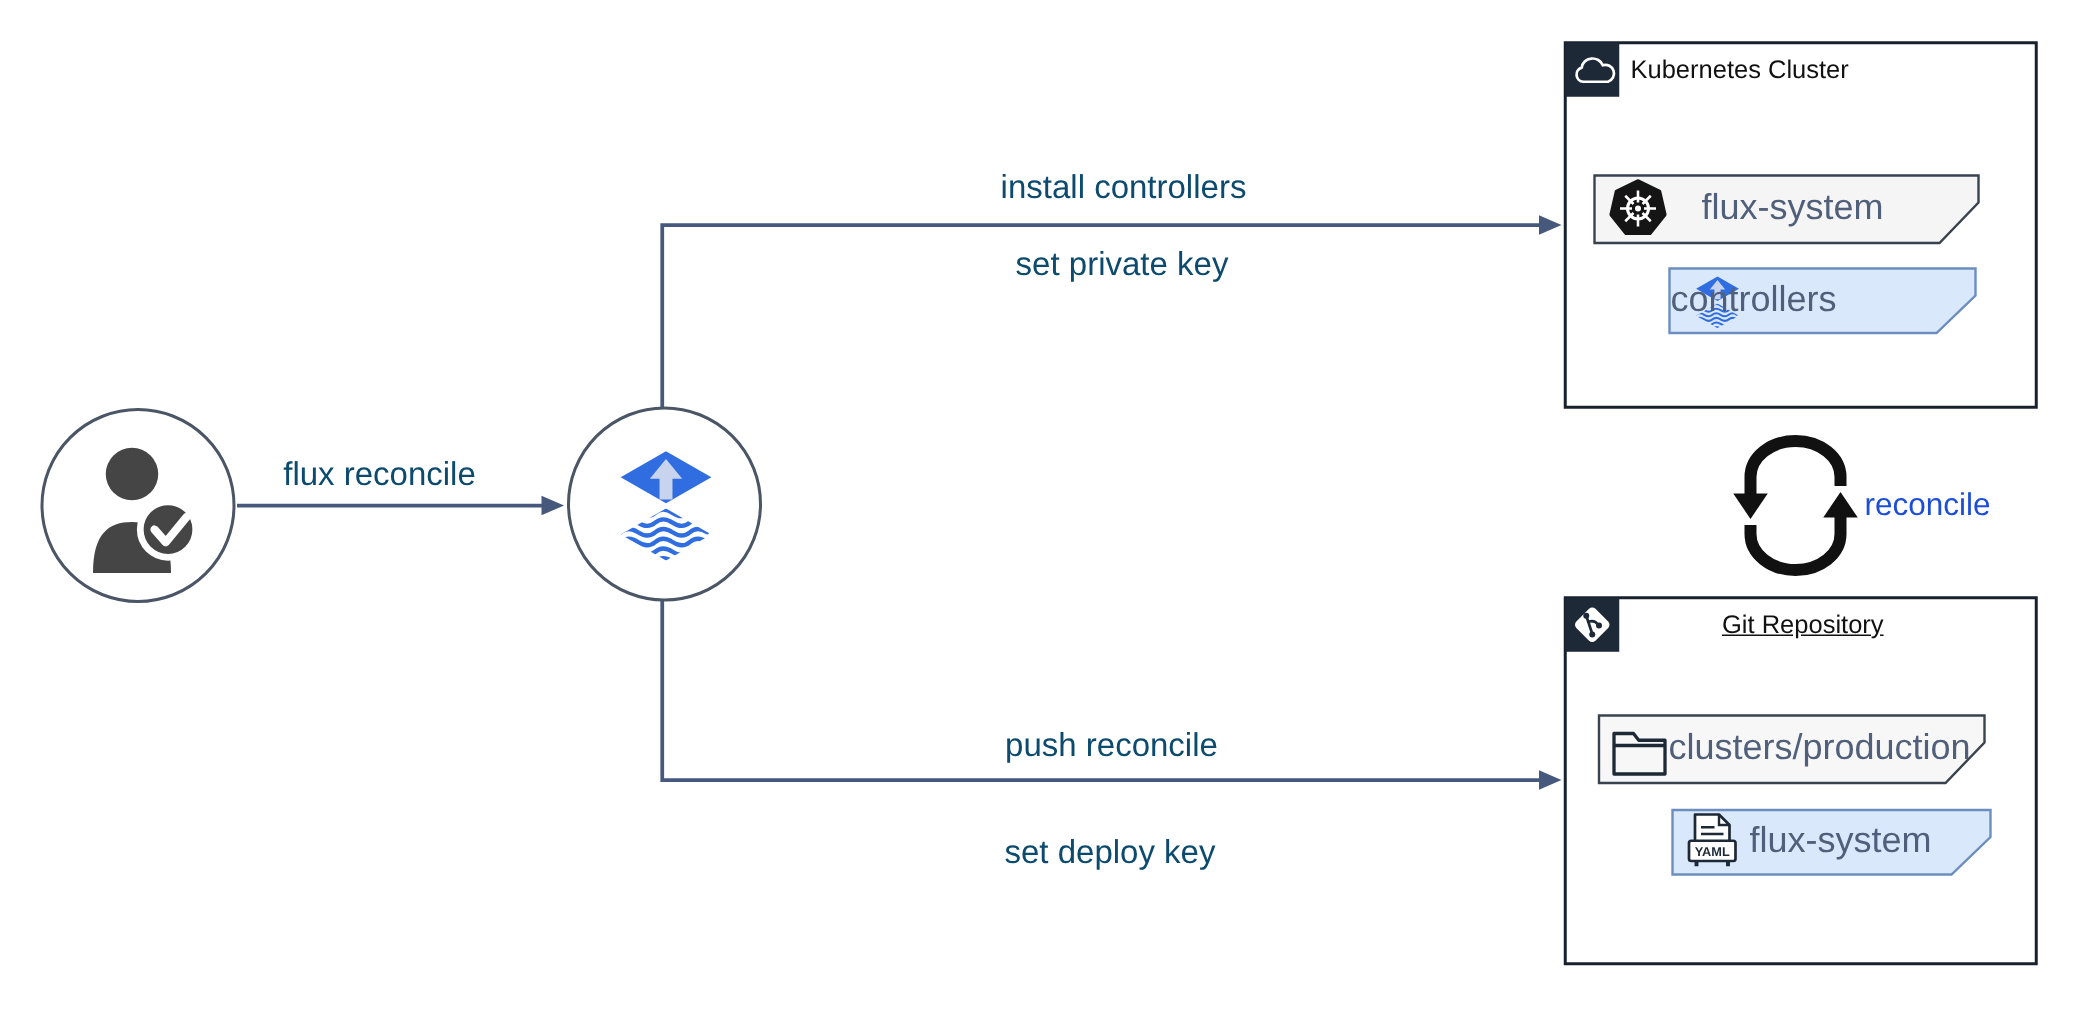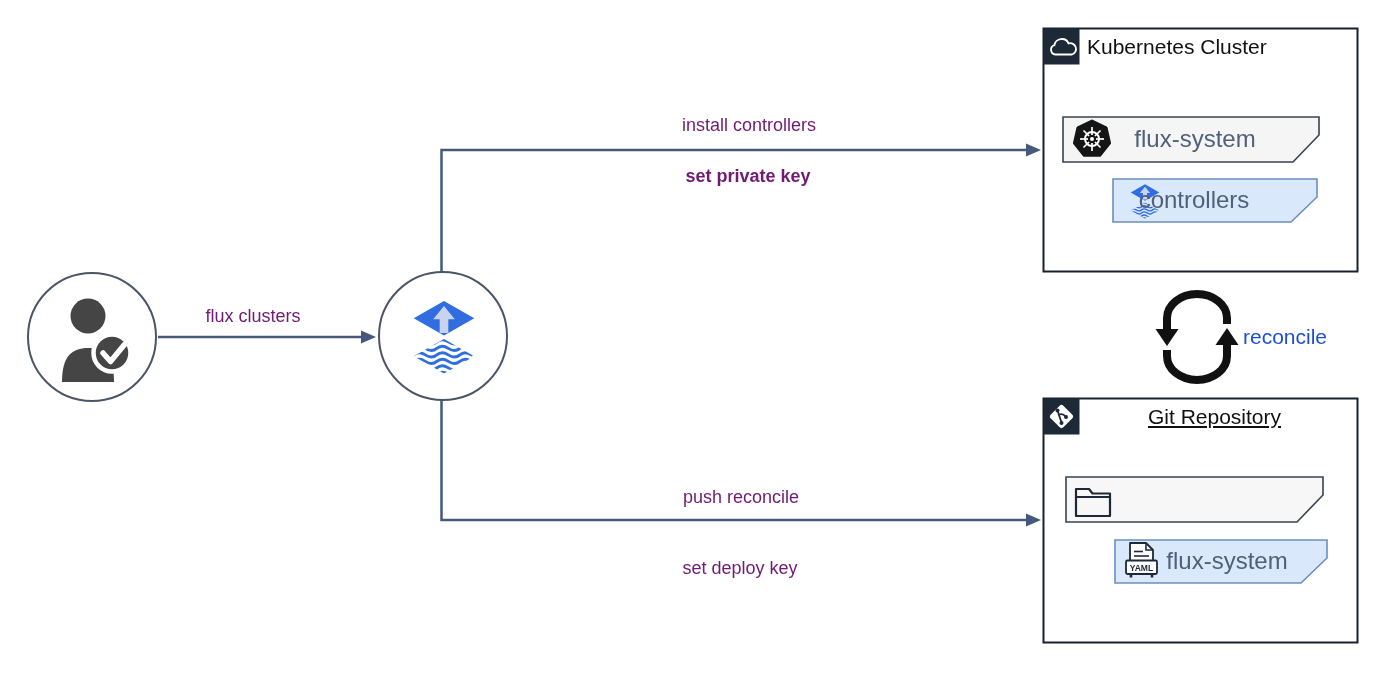--- a/index.html
+++ b/index.html
@@ -4,22 +4,22 @@
 <style>
   html,body{margin:0;padding:0;background:#ffffff;}
   .canvas{
     position:relative;width:1400px;height:673px;background:#ffffff;
     font-family:"Liberation Sans", sans-serif;overflow:hidden;
   }
   .canvas svg.layer{position:absolute;left:0;top:0;}
   .txt{position:absolute;white-space:nowrap;}
   .txt.center{transform:translate(-50%,-50%);}
   .txt.leftmid{transform:translate(0,-50%);}
-  .edge-label{font-size:18px;color:#701a75;}
-  .box-title{font-size:21px;color:#111111;}
+  .edge-label{font-size:22px;color:#0c4a6e;}
+  .box-title{font-size:17px;color:#111111;}
   .card-text{font-size:24px;color:#51607a;}
   .reconcile-label{font-size:21px;color:#1d4ed8;}
   .wave{stroke:#2f6de0;stroke-width:4;fill:none;stroke-linecap:round;}
 </style>
 </head>
 <body>
 
 <div class="canvas">
 
   <svg class="layer" width="1400" height="673" viewBox="0 0 1400 673">
@@ -129,30 +129,31 @@
         <line x1="1134" y1="551.5" x2="1143" y2="551.5" stroke="#1d2936" stroke-width="1.6"></line>
         <line x1="1134" y1="556" x2="1149" y2="556" stroke="#1d2936" stroke-width="1.6"></line>
         <rect x="1126" y="560.5" width="31" height="13.5" rx="1.5" fill="#ffffff" stroke="#1d2936" stroke-width="1.8"></rect>
         <line x1="1131" y1="574" x2="1131" y2="577.5" stroke="#1d2936" stroke-width="2.6"></line>
         <line x1="1152" y1="574" x2="1152" y2="577.5" stroke="#1d2936" stroke-width="2.6"></line>
         <text x="1141.5" y="570.5" text-anchor="middle" font-size="8.5" font-weight="bold" fill="#1d2936" font-family="Liberation Sans, sans-serif">YAML</text>
       </g>
     </g>
   </svg>
 
-  <div class="txt center edge-label" style="left:253px;top:316px;">flux clusters</div>
+  <div class="txt center edge-label" style="left:253px;top:316px;">flux reconcile</div>
 
   <div class="txt center edge-label" style="left:749px;top:125px;">install controllers</div>
-  <div class="txt center edge-label" style="left:748px;top:176px;font-weight:bold;">set private key</div>
+  <div class="txt center edge-label" style="left:748px;top:176px;">set private key</div>
 
   <div class="txt center edge-label" style="left:741px;top:497px;">push reconcile</div>
   <div class="txt center edge-label" style="left:740px;top:548px;margin-top:20px;">set deploy key</div>
 
   <div class="txt leftmid reconcile-label" style="left:1243px;top:337px;">reconcile</div>
 
   <div class="txt leftmid box-title" style="left:1087px;top:47px;">Kubernetes Cluster</div>
   <div class="txt center card-text" style="left:1195px;top:139px;">flux-system</div>
-  <div class="txt center card-text" style="left:1194px;top:200px;">controllers</div>
+  <div class="txt center card-text" style="left:1169px;top:200px;">controllers</div>
 
   <div class="txt leftmid box-title" style="left:1148px;top:417px;text-decoration:underline;">Git Repository</div>
+  <div class="txt center card-text" style="left:1213px;top:499px;">clusters/production</div>
   <div class="txt center card-text" style="left:1227px;top:561px;">flux-system</div>
 
 </div>
 
 </body></html>

